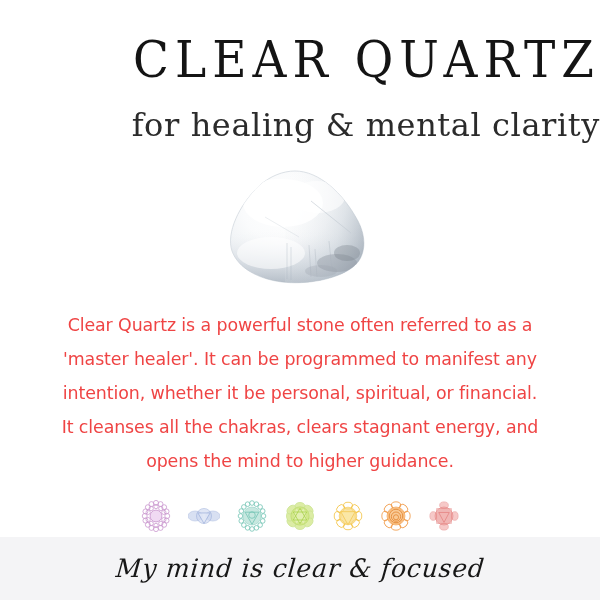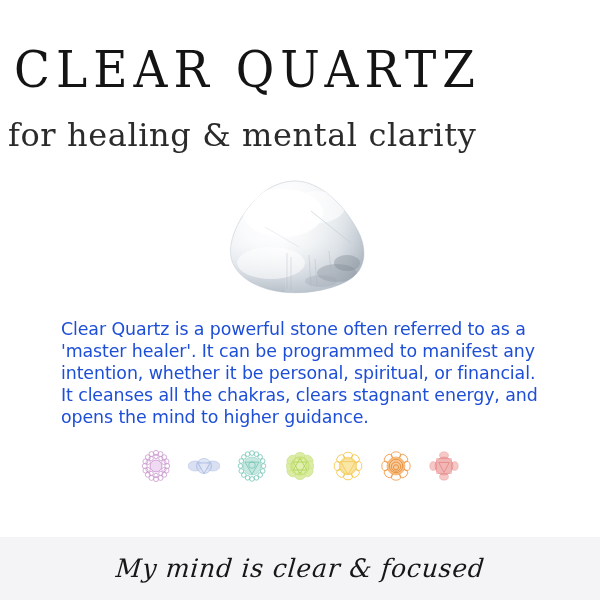--- a/index.html
+++ b/index.html
@@ -18,23 +18,22 @@
     width: 600px;
     height: 600px;
     background: #ffffff;
     display: flex;
     flex-direction: column;
     box-sizing: border-box;
   }
 
   
   .header {
-    padding-top: 44px;
-    text-align: left;
-    margin-left: 8px;
+    padding-top: 34px;
+    text-align: right;
   }
   .title {
     font-family: "DejaVu Serif", "Liberation Serif", serif;
     font-size: 47px;
     line-height: 1.06;
     font-weight: 400;
     letter-spacing: 6px;
     color: #141414;
     margin: 0;
     padding-left: 6px;
@@ -59,25 +58,25 @@
     justify-content: center;
   }
   .stone-svg {
     display: block;
   }
 
   
   .body-copy {
     margin: 18px auto 0 auto;
     width: 478px;
-    text-align: left;
+    text-align: center;
     font-family: "DejaVu Sans", "Liberation Sans", sans-serif;
     font-size: 17.4px;
-    line-height: 22px;
-    color: #1d4ed8;
+    line-height: 34px;
+    color: #ef4444;
     font-weight: 400;
     letter-spacing: -0.1px;
   }
 
   
   .chakra-row {
     margin-top: 18px;
     display: flex;
     align-items: center;
     justify-content: center;

